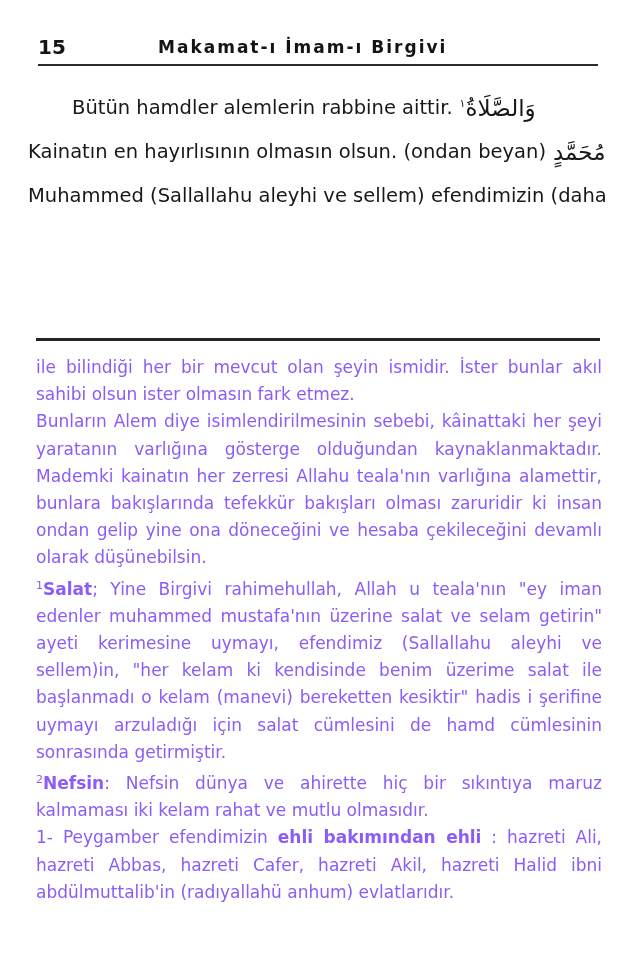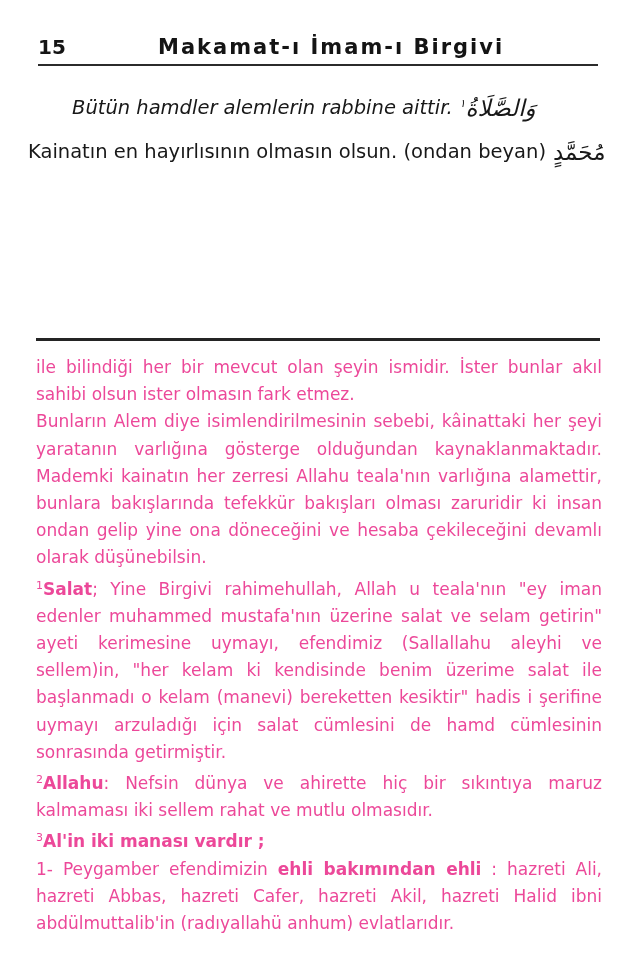--- a/index.html
+++ b/index.html
@@ -36,21 +36,21 @@
   }
   .header-page-number {
     font-size: 20px;
     font-weight: bold;
     letter-spacing: 0px;
     color: #141414;
     width: 120px;
     flex: 0 0 120px;
   }
   .header-title {
-    font-size: 21px;
+    font-size: 17px;
     font-weight: bold;
     letter-spacing: 2.0px;
     color: #141414;
     white-space: nowrap;
   }
   .header-rule {
     position: absolute;
     top: 64px;
     left: 38px;
     width: 560px;
@@ -67,21 +67,20 @@
   }
   .body-line {
     font-size: 19.5px;
     line-height: 44px;
     color: #181818;
     white-space: nowrap;
     letter-spacing: 0px;
   }
   .body-line.indent {
     padding-left: 44px;
-    font-style: italic;
   }
   .ar {
     font-family: "DejaVu Sans", sans-serif;
     font-size: 23px;
     direction: rtl;
     unicode-bidi: isolate;
     vertical-align: -2px;
   }
   .sup {
     font-size: 11px;
@@ -106,21 +105,21 @@
   
   .footnotes {
     position: absolute;
     top: 354px;
     left: 36px;
     width: 566px;
   }
   .fn-para {
     font-size: 17px;
     line-height: 27.2px;
-    color: #ec4899;
+    color: #8b5cf6;
     text-align: justify;
     text-justify: inter-word;
     margin: 0;
     hyphens: none;
   }
   .fn-para b {
     font-weight: bold;
     margin-top: 20px;
   }
   .fn-sup {
@@ -143,36 +142,38 @@
 
     <div class="body-line indent">
       <span>Bütün  hamdler  alemlerin  rabbine  aittir.</span><span class="sp"></span><span class="sup">١</span><span class="ar">وَالصَّلَاةُ</span>
     </div>
 
 
     <div class="body-line">
       <span>Kainatın en hayırlısının olmasın olsun. (ondan beyan)</span><span class="sp"></span><span class="ar">مُحَمَّدٍ</span>
     </div>
 
+    <div class="body-line">
+      <span>Muhammed (Sallallahu aleyhi ve sellem) efendimizin (daha</span>
+    </div>
 
 
   </div>
 
   <div class="footnote-rule"></div>
 
   <div class="footnotes">
 
     <p class="fn-para"><span>ile bilindiği her bir mevcut olan şeyin ismidir. İster bunlar akıl sahibi olsun ister olmasın fark etmez.</span></p>
 
     <p class="fn-para"><span>Bunların Alem diye isimlendirilmesinin sebebi, kâinattaki her şeyi yaratanın varlığına gösterge olduğundan kaynaklanmaktadır. Mademki kainatın her zerresi Allahu teala'nın varlığına alamettir, bunlara bakışlarında tefekkür bakışları olması zaruridir ki insan ondan gelip yine ona döneceğini ve hesaba çekileceğini devamlı olarak düşünebilsin.</span></p>
 
     <p class="fn-para"><span class="fn-sup">1</span><b>Salat</b><span>; Yine Birgivi rahimehullah, Allah u teala'nın "ey iman edenler muhammed mustafa'nın üzerine salat ve selam getirin" ayeti kerimesine uymayı, efendimiz (Sallallahu aleyhi ve sellem)in, "her kelam ki kendisinde benim üzerime salat ile başlanmadı o kelam (manevi) bereketten kesiktir" hadis i şerifine uymayı arzuladığı için salat cümlesini de hamd cümlesinin sonrasında getirmiştir.</span></p>
 
 
-    <p class="fn-para"><span class="fn-sup">2</span><b>Allahu</b><span>: Nefsin dünya ve ahirette hiç bir sıkıntıya maruz kalmaması iki sellem rahat ve mutlu olmasıdır.</span></p>
+    <p class="fn-para"><span class="fn-sup">2</span><b>Nefsin</b><span>: Nefsin dünya ve ahirette hiç bir sıkıntıya maruz kalmaması iki kelam rahat ve mutlu olmasıdır.</span></p>
 
-    <p class="fn-para"><span class="fn-sup">3</span><b>Al'in iki manası vardır ;</b></p>
 
     <p class="fn-para"><span>1- Peygamber efendimizin </span><b>ehli bakımından ehli</b><span> : hazreti Ali, hazreti Abbas, hazreti Cafer, hazreti Akil, hazreti Halid ibni abdülmuttalib'in (radıyallahü anhum) evlatlarıdır.</span></p>
 
   </div>
 
 </div>
 
 </body></html>

